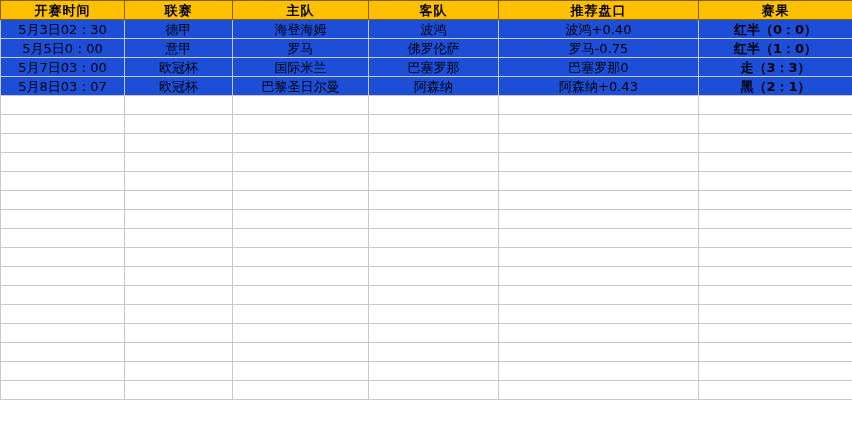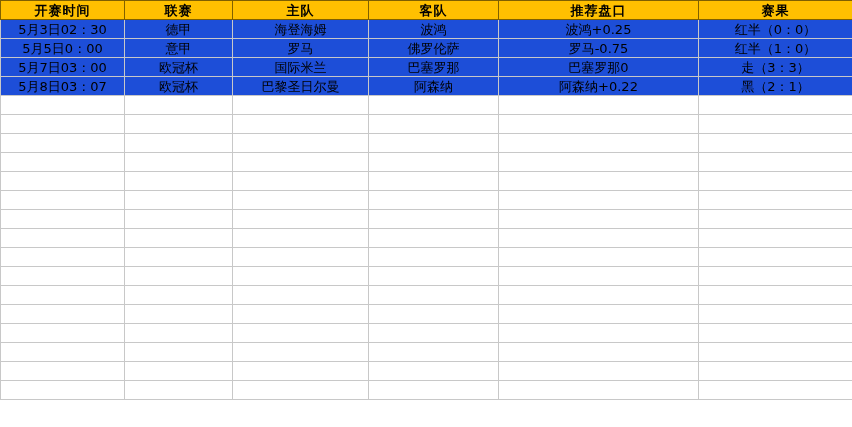--- a/index.html
+++ b/index.html
@@ -49,21 +49,21 @@
   tr.header-row td {
     background: #ffc000;
     font-weight: bold;
     border: 1px solid #7f6000;
     letter-spacing: 1px;
   }
   tr.data-row td {
     background: #1d4ed8;
   }
   td.cell-result {
-    font-weight: normal;
+    font-weight: bold;
     margin-top: 20px;
   }
   .res-red { color: #ff0000; }
   .res-black { color: #000000; }
   .res-cyan { color: #00b0f0; }
   .blank-row td {
     background: #ffffff;
   }
 </style>
 </head>
@@ -87,21 +87,21 @@
         <td>客队</td>
         <td>推荐盘口</td>
         <td>赛果</td>
       </tr>
 
       <tr class="data-row">
         <td>5月3日02：30</td>
         <td>德甲</td>
         <td>海登海姆</td>
         <td>波鸿</td>
-        <td>波鸿+0.25</td>
+        <td>波鸿+0.40</td>
         <td class="cell-result res-red">红半（0：0）</td>
       </tr>
 
 
       <tr class="data-row">
         <td>5月5日0：00</td>
         <td>意甲</td>
         <td>罗马</td>
         <td>佛罗伦萨</td>
         <td>罗马-0.75</td>
@@ -116,21 +116,21 @@
         <td>巴塞罗那</td>
         <td>巴塞罗那0</td>
         <td class="cell-result res-cyan">走（3：3）</td>
       </tr>
 
       <tr class="data-row">
         <td>5月8日03：07</td>
         <td>欧冠杯</td>
         <td>巴黎圣日尔曼</td>
         <td>阿森纳</td>
-        <td>阿森纳+0.22</td>
+        <td>阿森纳+0.43</td>
         <td class="cell-result res-black">黑（2：1）</td>
       </tr>
 
       <tr class="blank-row">
           <td></td>
           <td></td>
           <td></td>
           <td></td>
           <td></td>
           <td></td>

